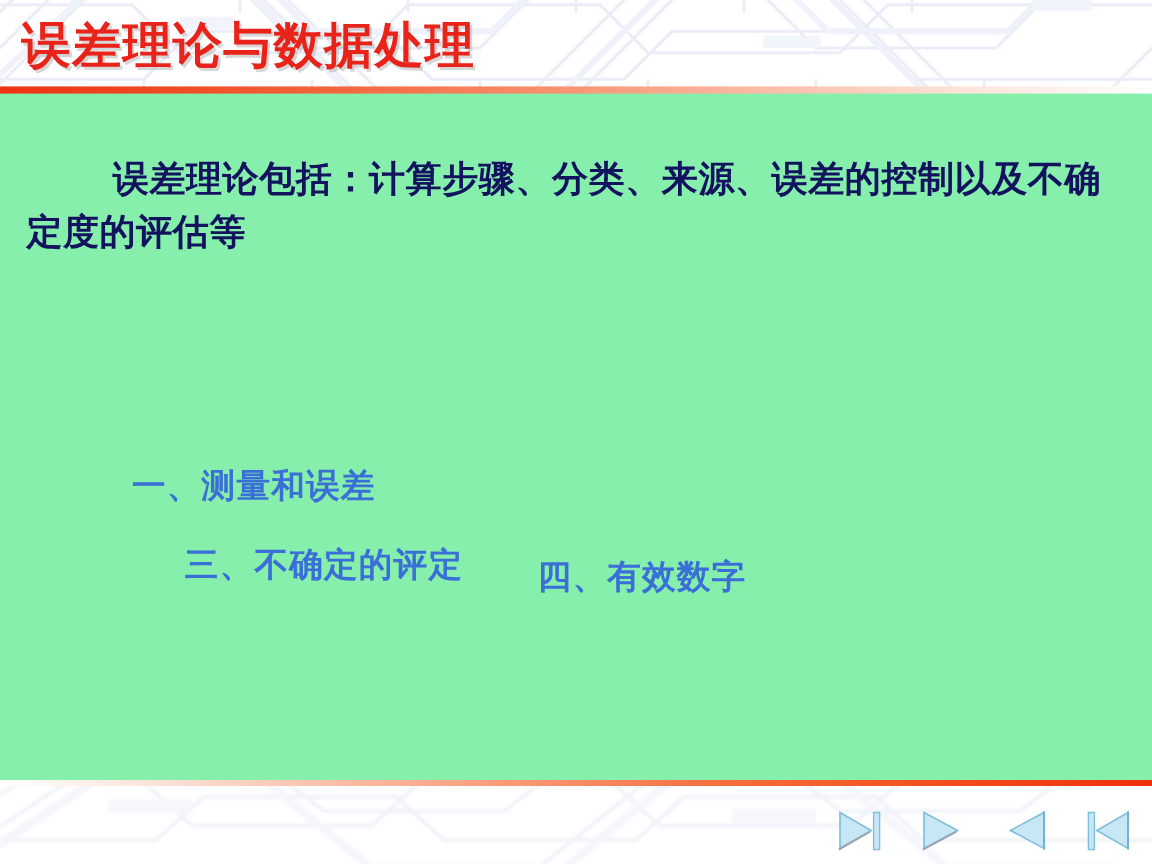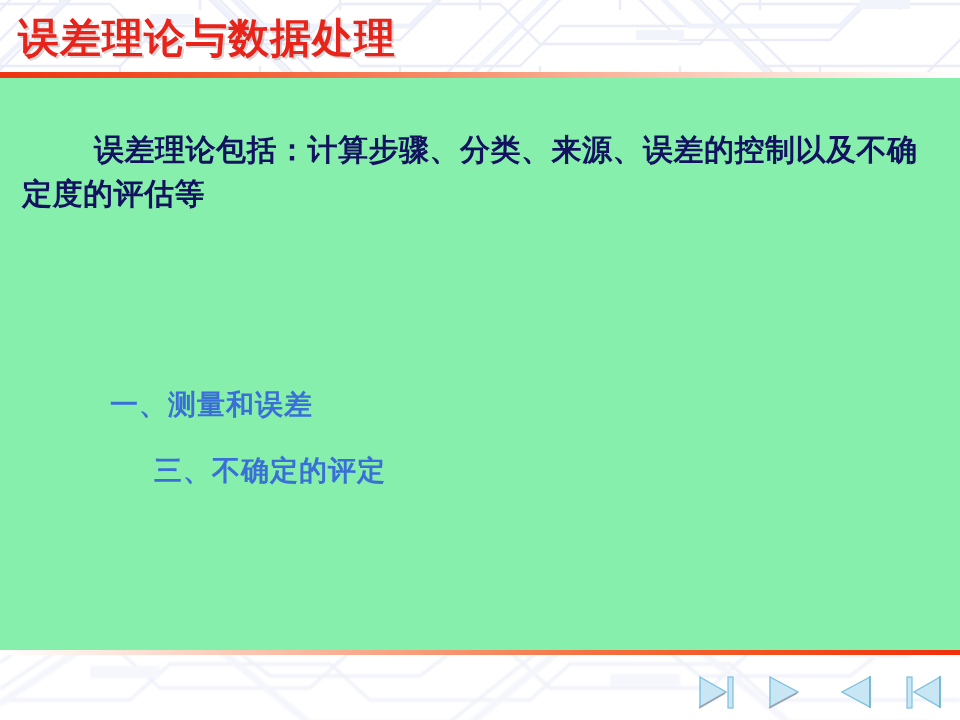--- a/index.html
+++ b/index.html
@@ -206,20 +206,21 @@
   <div class="slide-title">误差理论与数据处理</div>
 
   <div class="body-text para-1">误差理论包括：计算步骤、分类、来源、误差的控制以及不确定度的评估等</div>
 
 
   <div class="section-link link-1">一、测量和误差</div>
 
 
   <div class="section-link link-3">三、不确定的评定</div>
 
+  <div class="section-link link-4">四、有效数字</div>
 
   <div class="footer-band">
     <div class="footer-pattern">
       <svg width="960" height="120" viewBox="0 0 960 120" xmlns="http://www.w3.org/2000/svg">
         <g stroke="#dfe4f3" stroke-width="3" fill="none">
           <path d="M-40 90 L70 16 L210 16 L310 96 L450 96 L550 16 L690 16 L790 96 L930 96"></path>
           <path d="M-20 50 L60 -4 L200 -4 L270 50 L420 50 L490 -4 L630 -4 L700 50 L850 50 L920 -4"></path>
           <path d="M0 74 L130 74 L170 38 L330 38 L370 74 L530 74 L570 38 L730 38 L770 74 L960 74"></path>
           <path d="M0 26 L120 26 L160 62 L310 62 L350 26 L510 26 L550 62 L710 62 L750 26 L960 26"></path>
         </g>

